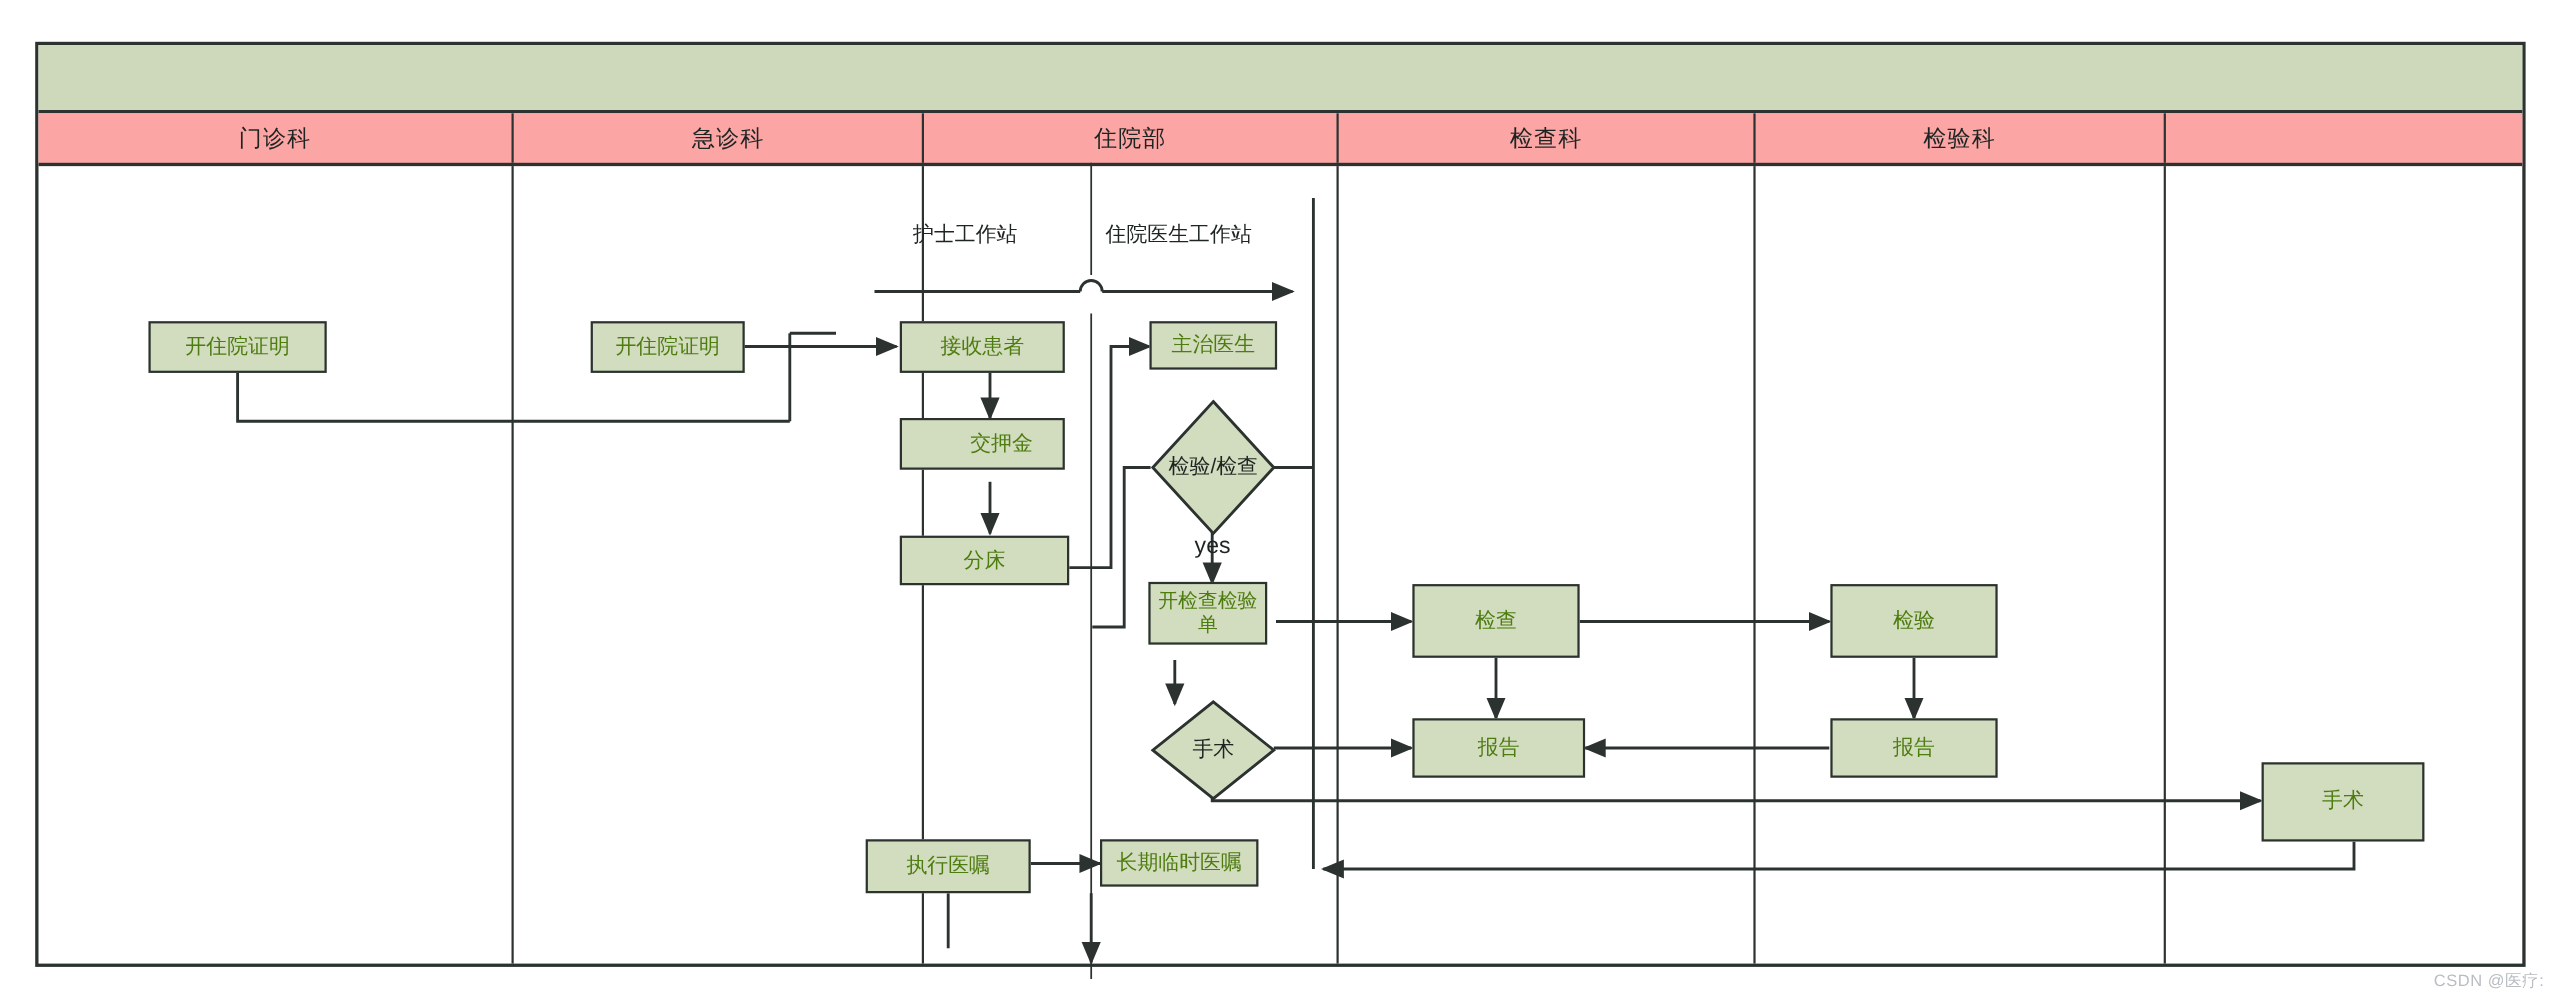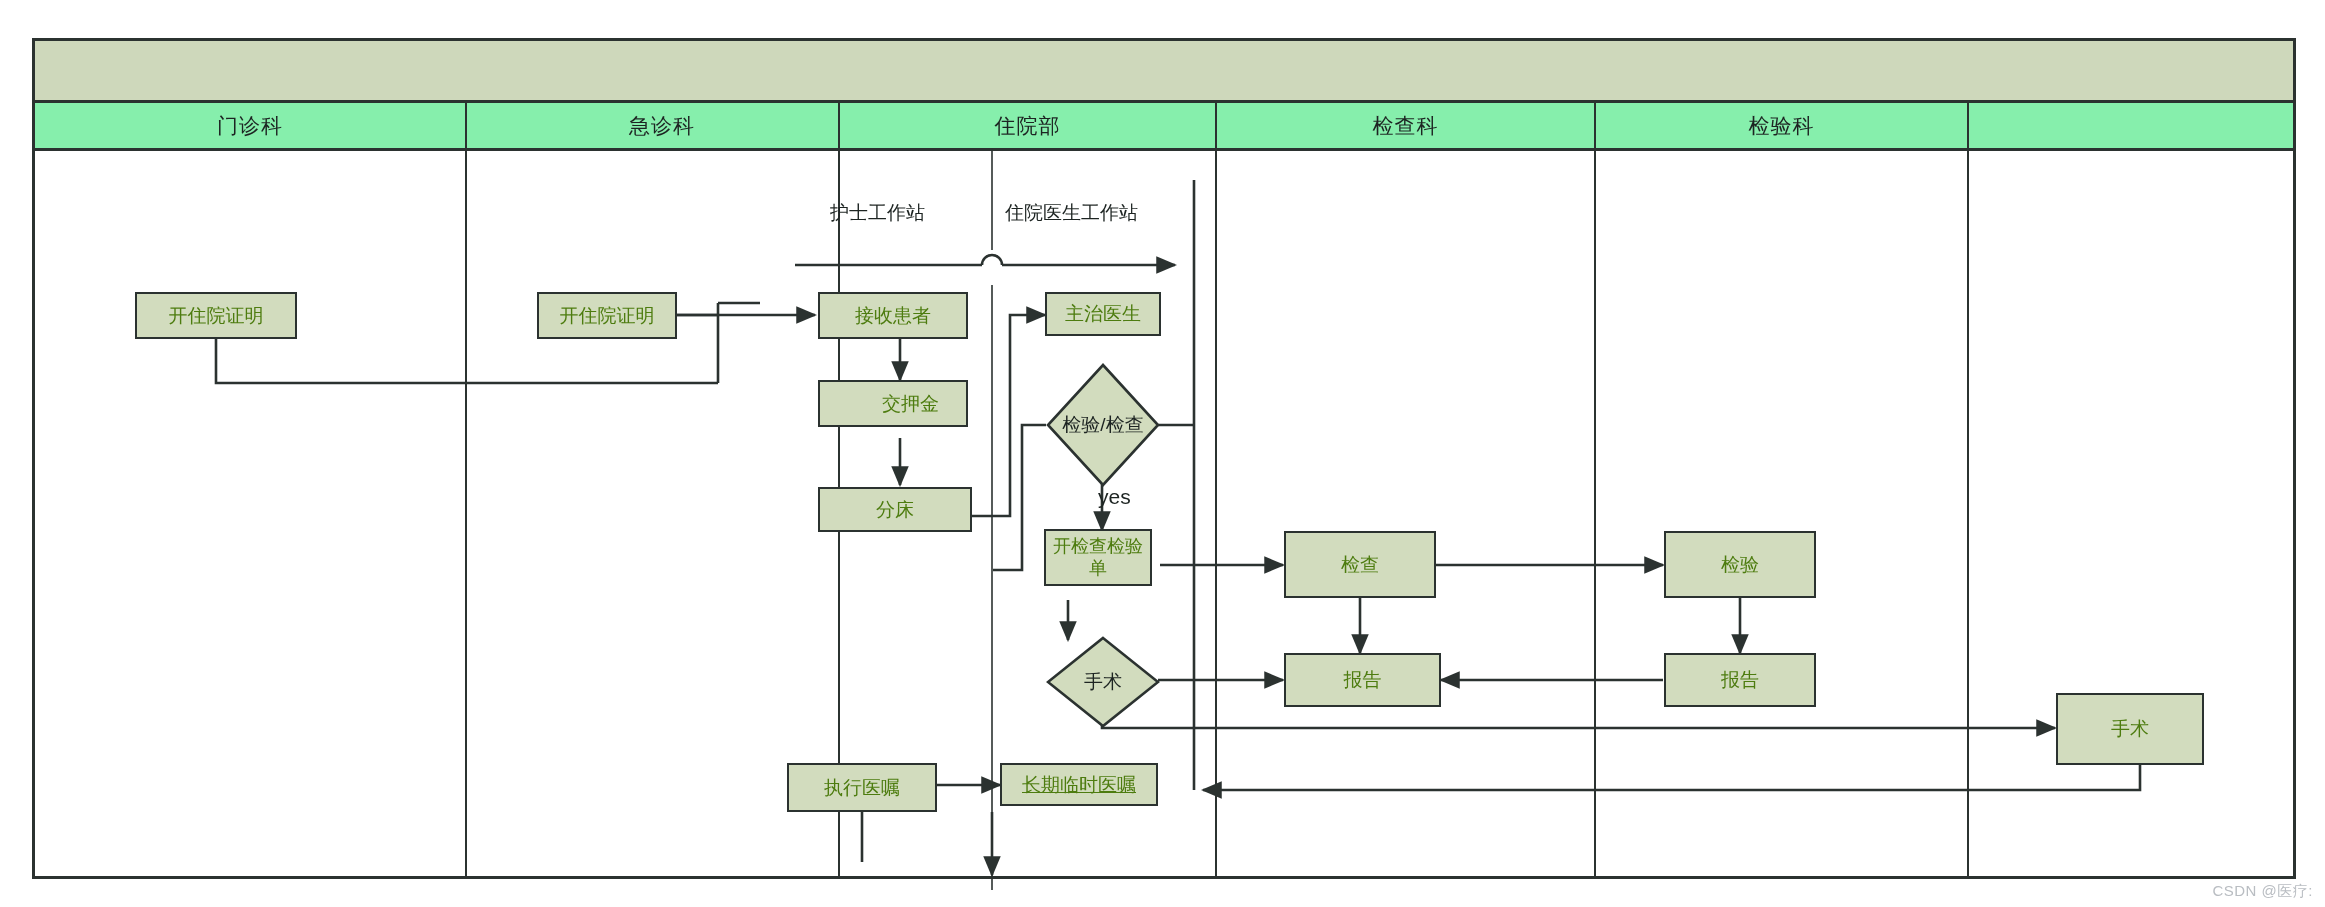--- a/index.html
+++ b/index.html
@@ -27,21 +27,21 @@
     position: absolute;
     left: 0; top: 0;
     width: 100%; height: 62px;
     background: #ced8bb;
     border-bottom: 3px solid #2b3230;
   }
   #lane-header-row {
     position: absolute;
     left: 0; top: 62px;
     width: 100%; height: 48px;
-    background: #86efac;
+    background: #fca5a5;
     border-bottom: 3px solid #2b3230;
     display: flex;
   }
   .lane-head {
     height: 100%;
     display: flex;
     align-items: center;
     justify-content: center;
     font-size: 21px;
     color: #1d2422;
@@ -108,21 +108,20 @@
     font-size: 19px;
     color: #1d2422;
     white-space: nowrap;
     z-index: 4;
   }
   .edge-label {
     position: absolute;
     font-size: 21px;
     color: #1d2422;
     z-index: 6;
-    margin-left: 12px;
   }
   #watermark {
     position: absolute;
     right: 12px; bottom: 6px;
     font-size: 15px;
     color: #b9bdc2;
     letter-spacing: 0.5px;
     z-index: 9;
   }
 </style>
@@ -255,21 +254,21 @@
 
   <div class="node two-line" style="left:1044px; top:529px; width:108px; height:57px;">开检查检验单</div>
 
   <div class="diamond-wrap" style="left:1046px; top:636px; width:114px; height:92px;">
     <svg width="114" height="92" viewBox="0 0 114 92" xmlns="http://www.w3.org/2000/svg">
       <polygon points="57,2 112,46 57,90 2,46" fill="#d2dcbe" stroke="#2b3230" stroke-width="2.6"></polygon>
     </svg>
     <div class="diamond-label">手术</div>
   </div>
 
-  <div class="node" style="left:1000px; top:763px; width:158px; height:43px;text-decoration:underline;">长期临时医嘱</div>
+  <div class="node" style="left:1000px; top:763px; width:144px; height:43px;">长期临时医嘱</div>
 
   <div class="node" style="left:787px; top:763px; width:150px; height:49px;">执行医嘱</div>
 
   <div class="node" style="left:1284px; top:531px; width:152px; height:67px;">检查</div>
 
   <div class="node" style="left:1284px; top:653px; width:157px; height:54px;">报告</div>
 
   <div class="node" style="left:1664px; top:531px; width:152px; height:67px;">检验</div>
 
   <div class="node" style="left:1664px; top:653px; width:152px; height:54px;">报告</div>

